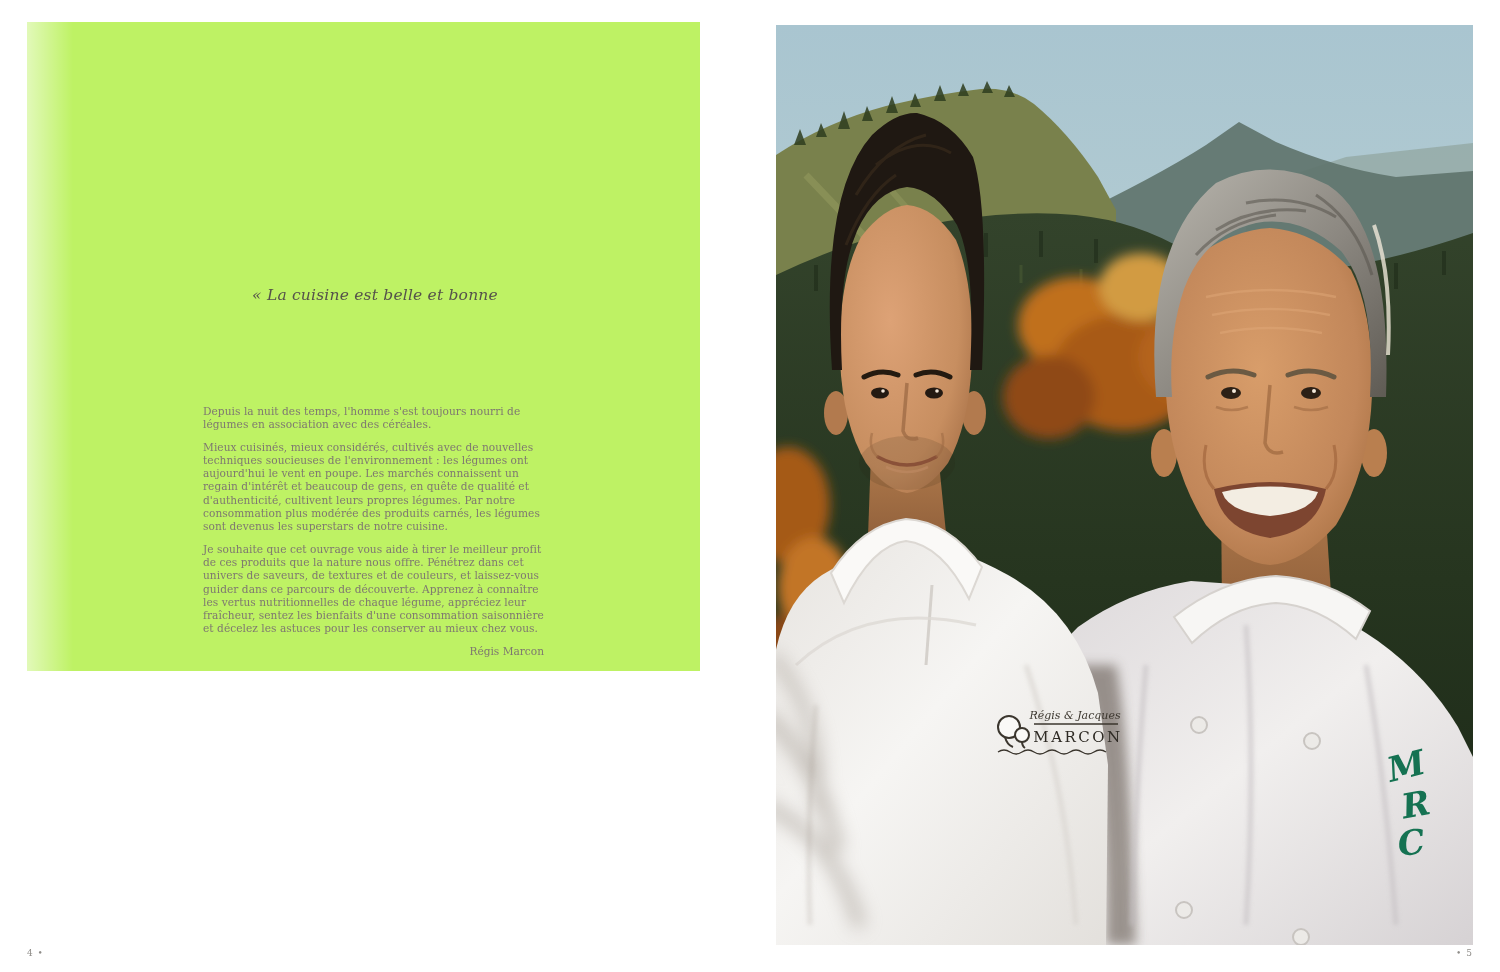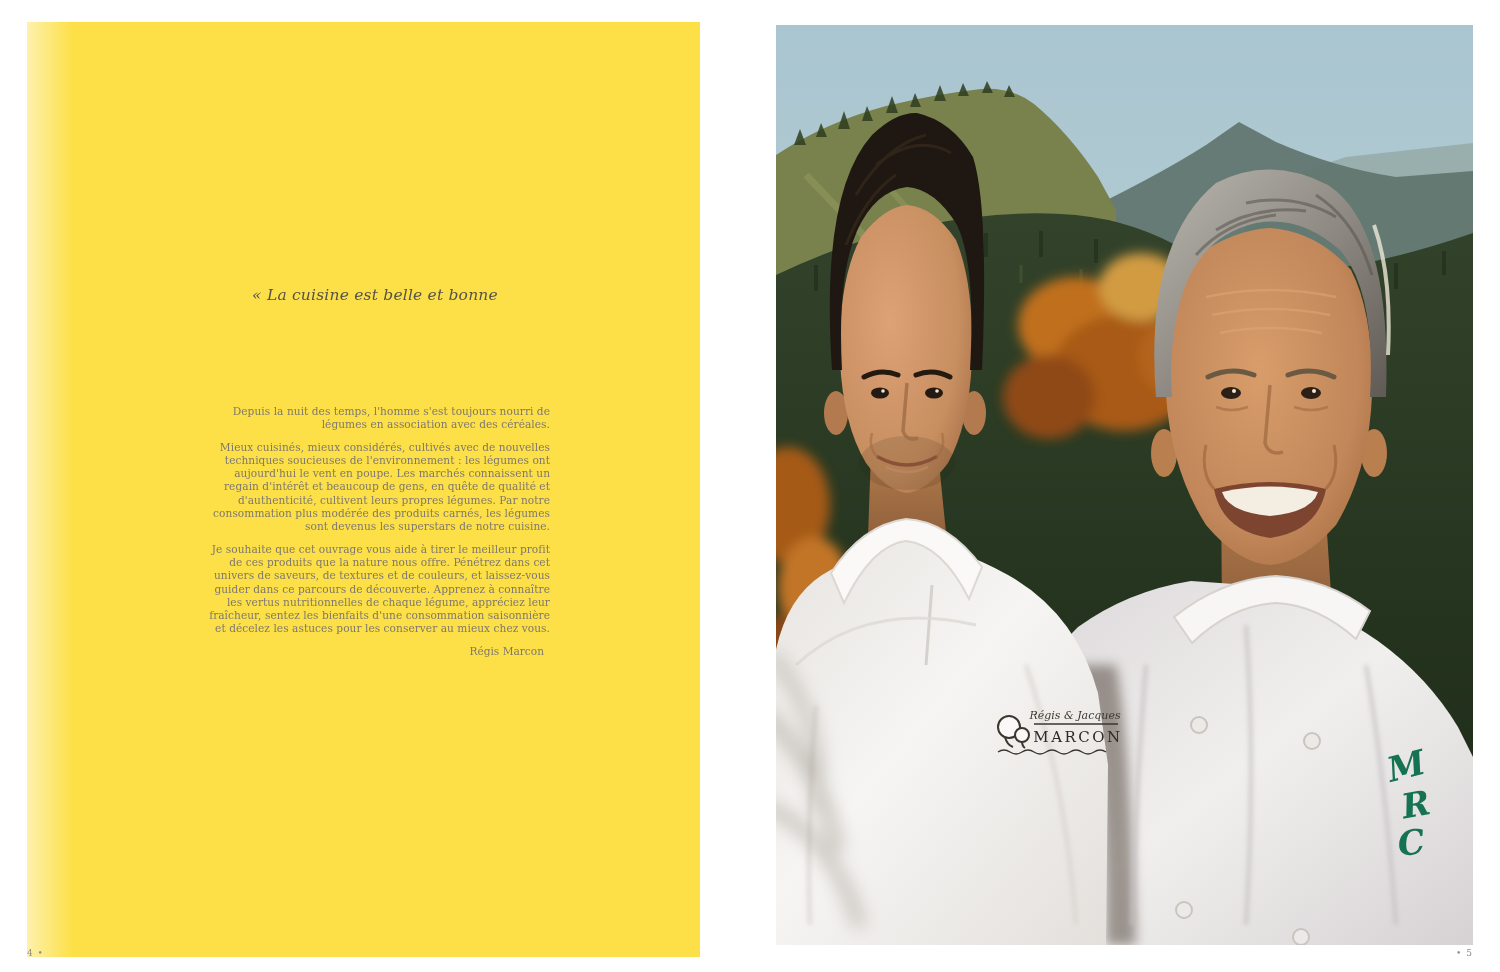--- a/index.html
+++ b/index.html
@@ -3,41 +3,41 @@
 <meta charset="utf-8">
 <style>
   html,body{margin:0;padding:0;}
   body{
     width:1500px;height:972px;position:relative;overflow:hidden;
     background:#ffffff;
     font-family:"DejaVu Serif", serif;
   }
   
   .left-page{
-    position:absolute;left:27px;top:22px;width:673px;height:935px;
-    background:#fde047;
+    position:absolute;left:27px;top:22px;width:673px;height:649px;
+    background:#bef264;
   }
   .left-page::before{
     content:"";position:absolute;left:0;top:0;bottom:0;width:46px;
     background:linear-gradient(90deg,rgba(255,255,255,.55),rgba(255,255,255,0));
     pointer-events:none;
   }
   .quote{
     position:absolute;left:148px;top:262px;width:400px;
     text-align:center;font-style:italic;
     font-size:15.5px;line-height:22px;letter-spacing:.2px;
     color:#55524a;
   }
   .text-block{
     position:absolute;left:176px;top:383px;width:347px;
   }
   .text-block p{
     margin:0 0 9px 0;
     font-size:10.6px;line-height:13.3px;letter-spacing:.05px;
-    color:#7e7870;text-align:right;
+    color:#7e7870;text-align:left;
   }
   .signature{
     margin-top:8px;text-align:right;padding-right:6px;
     font-size:10.6px;color:#7e7870;
   }
   
   .folio{
     position:absolute;top:948px;font-size:9px;color:#8f8d89;letter-spacing:1px;
   }
   .folio-left{left:27px;}

